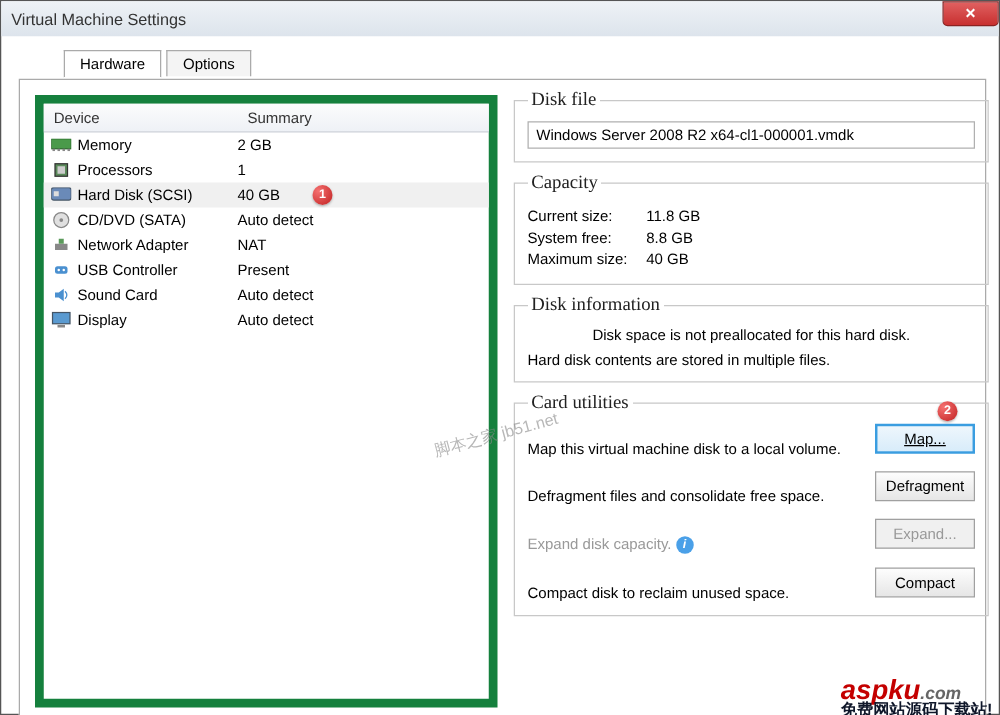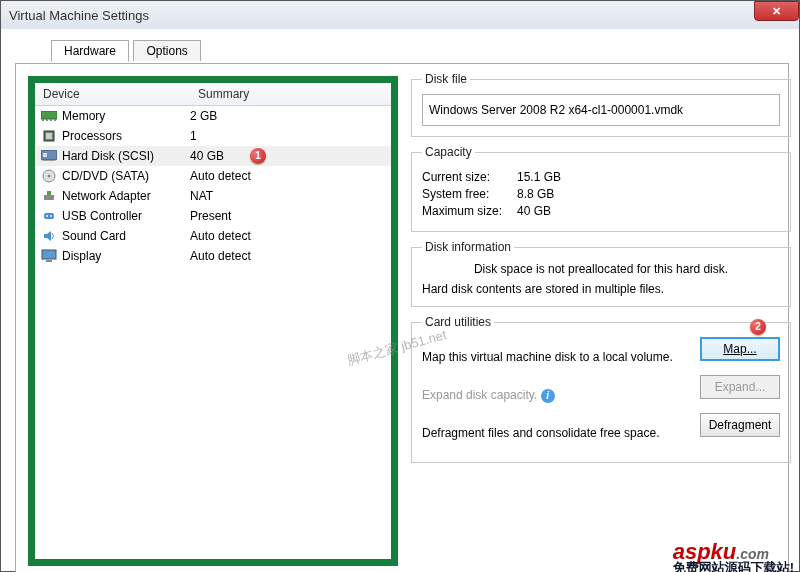--- a/index.html
+++ b/index.html
@@ -17,22 +17,22 @@
 .c-dev { width: 155px; }
 .c-sum { flex: 1; }
 .row { display: flex; align-items: center; padding: 2px 5px; font-size: 12px; height: 20px; position: relative; }
 .row.sel { background: #f0f0f0; }
 .row .ic { width: 18px; height: 14px; margin-right: 4px; display: flex; align-items: center; justify-content: center; }
 .row .dev { width: 128px; }
 .row .sum { flex: 1; }
 .badge { position: absolute; width: 16px; height: 16px; border-radius: 50%; background: radial-gradient(circle at 30% 30%, #f57070, #c02020); color: #fff; font-size: 10px; text-align: center; line-height: 16px; font-weight: bold; box-shadow: 0 1px 2px rgba(0,0,0,.3); }
 .right-panel { position: absolute; left: 395px; top: 8px; width: 380px; }
 fieldset { border: 1px solid #c8c8c8; margin: 0 0 8px 0; padding: 8px 10px 10px 10px; font-size: 12px; }
-legend { font-size: 12px; padding: 0 3px; color: #222; }
-.diskfile-box { border: 1px solid #b0b0b0; background: #fff; padding: 3px 6px; font-size: 12px; width: 100%; height: 32px; }
+legend { font-size: 15px; padding: 0 3px; color: #222; font-family: Liberation Serif, serif; }
+.diskfile-box { border: 1px solid #b0b0b0; background: #fff; padding: 3px 6px; font-size: 12px; width: 100%; height: 22px; }
 .caprow { margin: 3px 0; font-size: 12px; }
 .caprow .lbl { display: inline-block; width: 95px; }
 .util { display: flex; align-items: flex-start; margin-bottom: 10px; position: relative; }
 .util .txt { flex: 1; padding-right: 8px; font-size: 12px; line-height: 1.35; margin-top: 12px; }
 .util .txt.dis { color: #999; }
 .util button { width: 80px; height: 24px; font-size: 12px; border: 1px solid #a0a0a0; background: linear-gradient(#fdfdfd, #e6e6e6); cursor: pointer; }
 .util button.hi { border: 2px solid #3a9de0; background: linear-gradient(#eef6fc, #d8ecfa); text-decoration: underline; }
 .util button:disabled { color: #999; background: #f0f0f0; }
 .info-ic { display: inline-block; width: 14px; height: 14px; border-radius: 50%; background: #4aa0e8; color: #fff; font-size: 10px; text-align: center; line-height: 14px; font-style: italic; font-weight: bold; vertical-align: middle; }
 .watermark { position: absolute; left: 330px; top: 275px; color: #888; font-size: 13px; transform: rotate(-15deg); opacity: .6; pointer-events: none; }
@@ -151,21 +151,21 @@
 
     <div class="right-panel">
 
       <fieldset>
         <legend>Disk file</legend>
         <input class="diskfile-box" readonly="" value="Windows Server 2008 R2 x64-cl1-000001.vmdk" style="">
       </fieldset>
 
       <fieldset>
         <legend>Capacity</legend>
-        <div class="caprow"><span class="lbl">Current size:</span><span>15.1 GB</span></div>
+        <div class="caprow"><span class="lbl">Current size:</span><span>11.8 GB</span></div>
         <div class="caprow"><span class="lbl">System free:</span><span>8.8 GB</span></div>
         <div class="caprow"><span class="lbl">Maximum size:</span><span>40 GB</span></div>
       </fieldset>
 
       <fieldset>
         <legend>Disk information</legend>
         <div style="margin-bottom:6px;text-align:center;">Disk space is not preallocated for this hard disk.</div>
         <div>Hard disk contents are stored in multiple files.</div>
       </fieldset>
 
@@ -174,29 +174,33 @@
 
         <div class="util">
           <div class="txt">Map this virtual machine disk to a local volume.</div>
           <div style="position:relative;">
             <span class="badge" style="left:50px;top:-18px;">2</span>
             <button class="hi">Map...</button>
           </div>
         </div>
 
         <div class="util">
+          <div class="txt">Defragment files and consolidate free space.</div>
+          <button>Defragment</button>
+        </div>
+
+        <div class="util">
           <div class="txt dis"><span>Expand disk capacity.</span> <span class="info-ic">i</span></div>
           <button disabled="">Expand...</button>
         </div>
 
-        <div class="util">
-          <div class="txt">Defragment files and consolidate free space.</div>
-          <button>Defragment</button>
-        </div>
-
+        <div class="util" style="margin-bottom:0;">
+          <div class="txt">Compact disk to reclaim unused space.</div>
+          <button>Compact</button>
+        </div>
       </fieldset>
 
     </div>
 
     <div class="watermark">脚本之家 jb51.net</div>
   </div>
 </div>
 
 <div class="brand">
   <span>aspku</span><span style="color:#666;font-size:14px;">.com</span>

